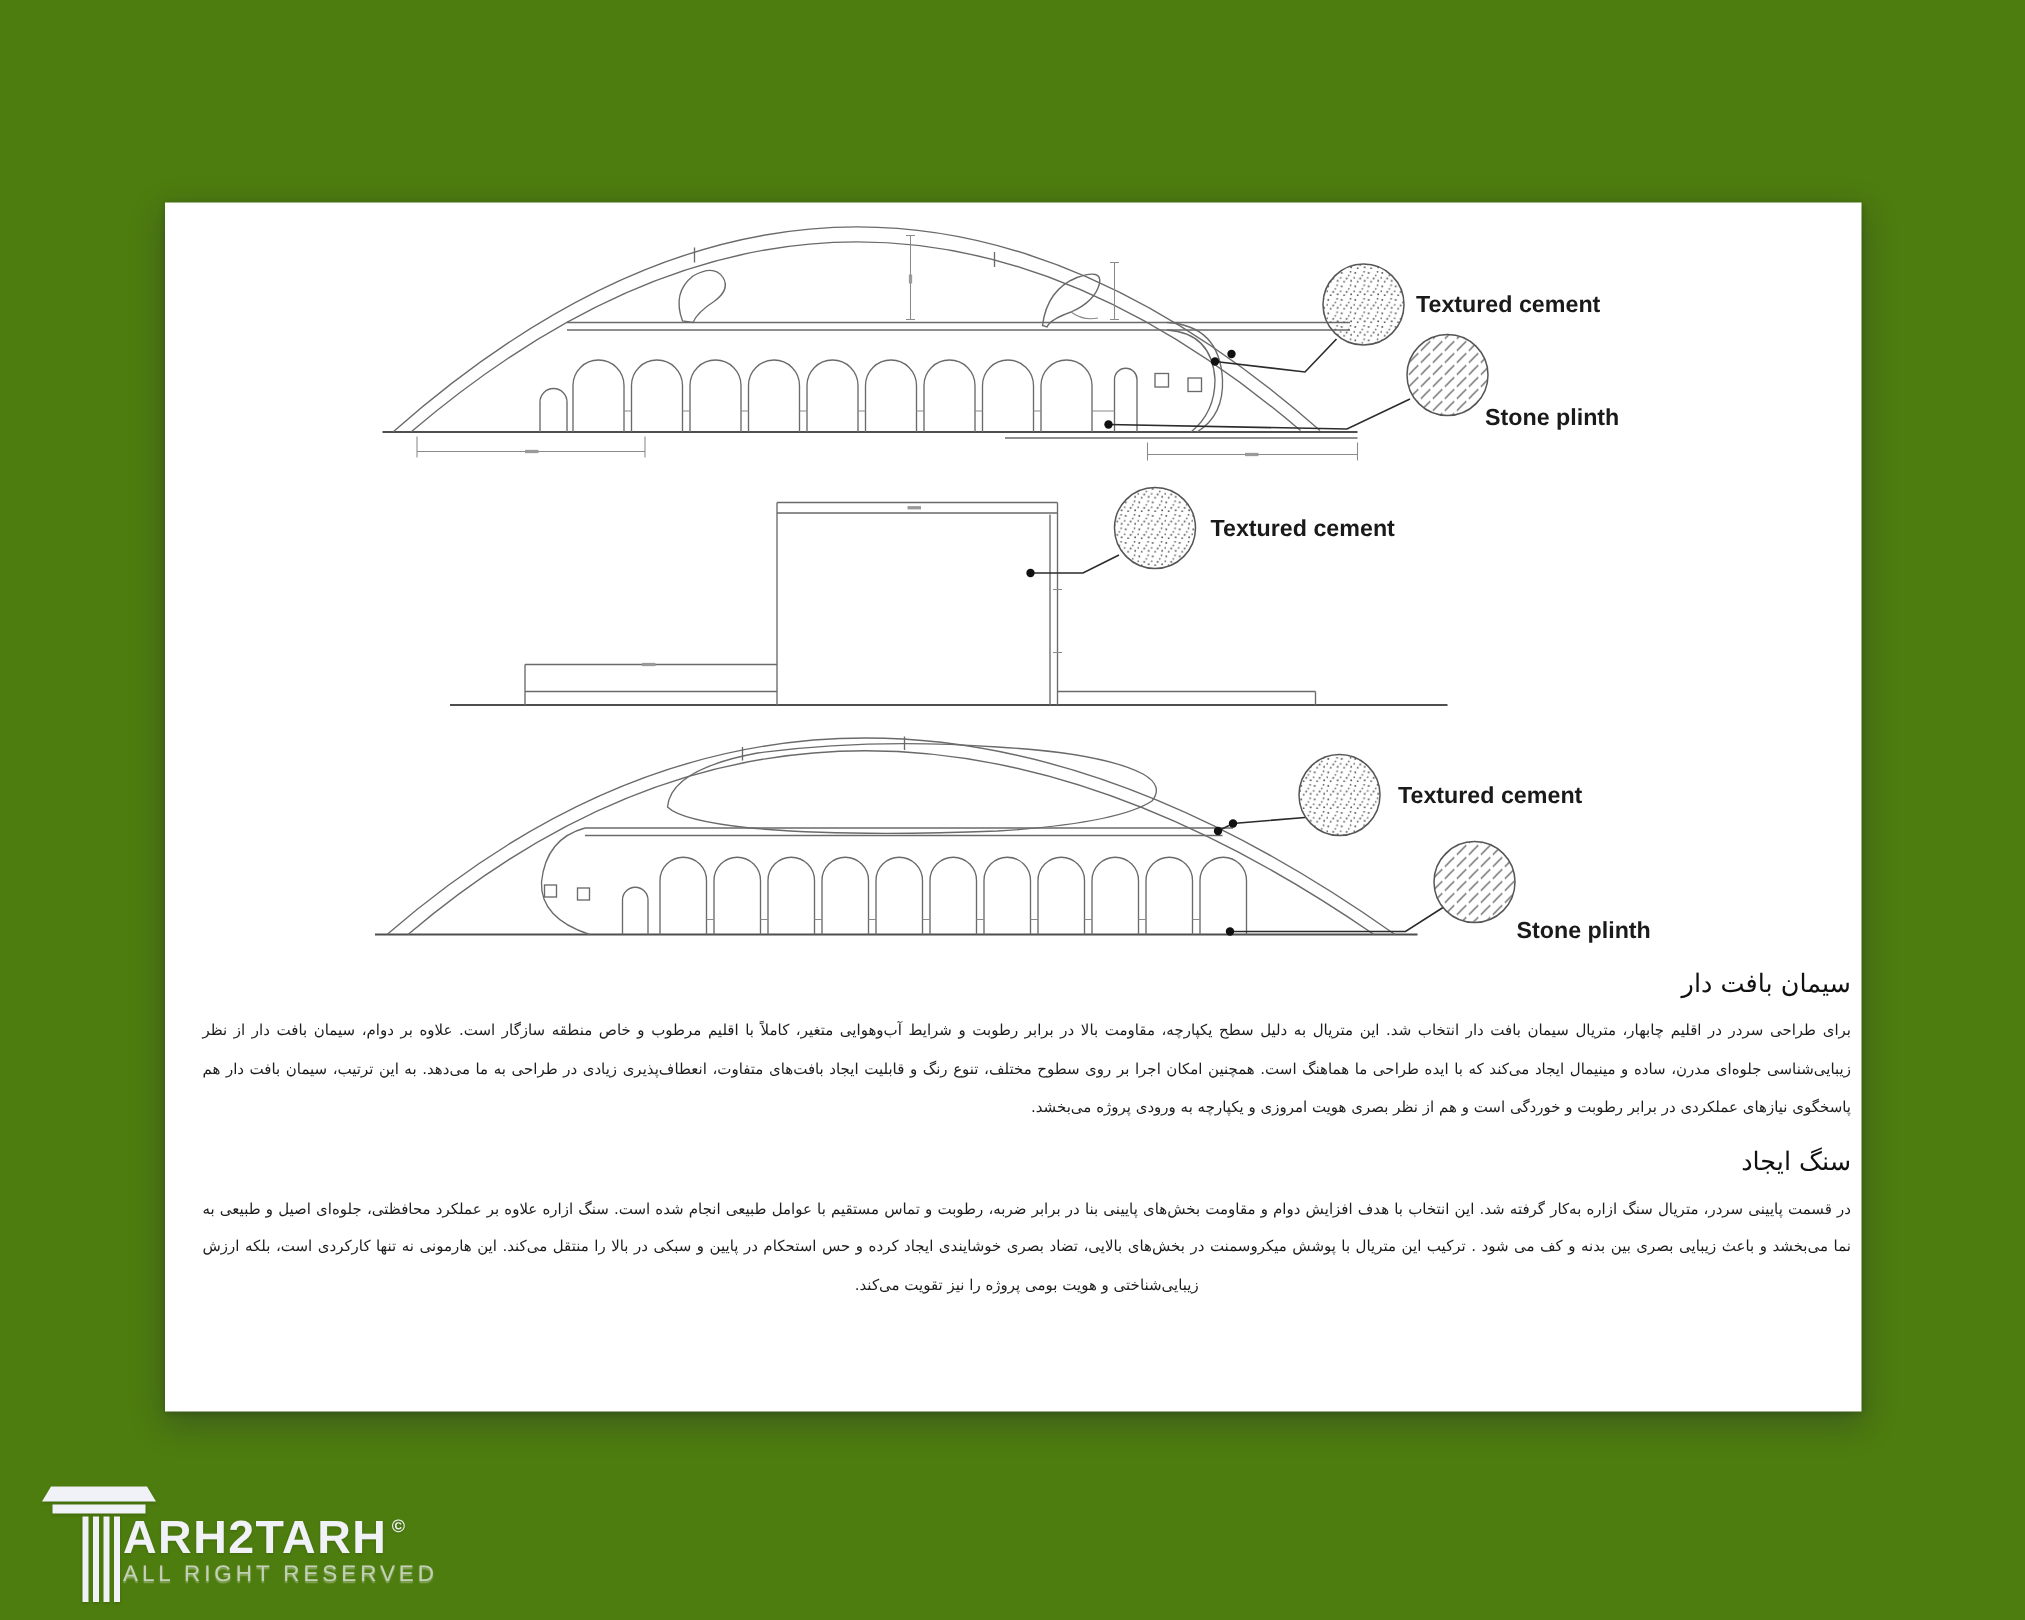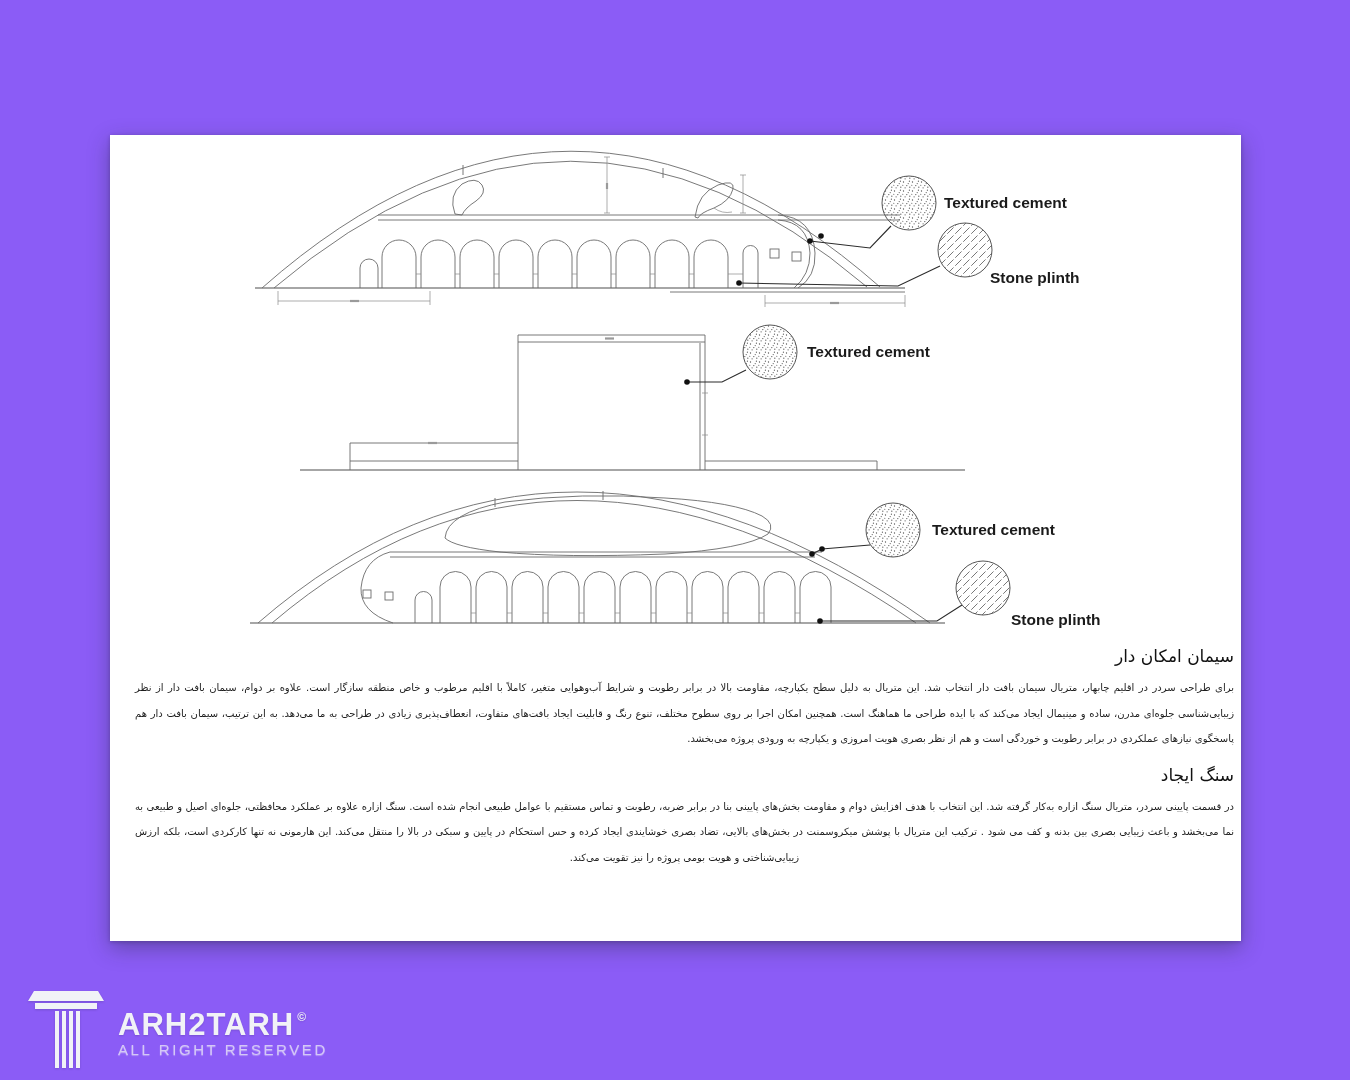--- a/index.html
+++ b/index.html
@@ -1,35 +1,35 @@
 <!DOCTYPE html>
 <html lang="fa"><head>
 <meta charset="utf-8">
 <style>
   html,body{margin:0;padding:0;width:1350px;height:1080px;overflow:hidden;
     background:#d3d6dc;font-family:"Liberation Sans",sans-serif;}
-  .stage{position:relative;width:1350px;height:1080px;background:#8b5cf6;}
+  .stage{position:relative;width:1350px;height:1080px;background:#4d7c0f;}
   .paper{position:absolute;left:110px;top:135px;width:1131px;height:806px;background:#ffffff;
     box-shadow:0 7px 20px rgba(35,40,55,.38),0 1px 4px rgba(0,0,0,.22);}
   .dwg{position:absolute;left:0;top:0;width:1131px;height:806px;}
   .dwg path,.dwg line,.dwg rect{fill:none;stroke:#6a6a6a;stroke-width:.9;}
   .dwg .thick{stroke:#4e4e4e;stroke-width:1.2;}
   .dwg .dim{stroke:#8a8a8a;stroke-width:.7;}
   .dwg .dimtxt{stroke:#9a9a9a;stroke-width:2.2;}
   .dwg .leader{stroke:#2b2b2b;stroke-width:1.1;}
   .dwg .dot{fill:#111;stroke:none;}
   .dwg .swatch{stroke:#555;stroke-width:1;}
   .dwg text{fill:#1a1a1a;font:600 15.5px "Liberation Sans",sans-serif;stroke:none;}
   .article{position:absolute;left:25px;right:7px;top:508px;direction:rtl;
     font-family:"DejaVu Sans",sans-serif;color:#1d1d1d;}
   .article h2{margin:0 0 6px 0;font-size:17px;font-weight:500;color:#111;line-height:26px;}
   .article p{margin:0 0 10px 0;font-size:10px;line-height:25.5px;text-align:justify;}
   .article p.center-last{text-align-last:center;}
   .logo{position:absolute;left:26px;top:986px;display:flex;align-items:flex-start;
-    color:#f1f2f7;user-select:none;gap:36px;}
+    color:#f1f2f7;user-select:none;}
   .logo-col{width:80px;height:84px;flex:0 0 auto;filter:drop-shadow(0 1px 1px rgba(0,0,0,.15));}
   .logo-col *{fill:#f1f2f7;}
   .logo-text{margin-left:-24px;padding-top:16px;}
   .logo-brand{font-size:31px;font-weight:bold;letter-spacing:1px;line-height:30px;
     text-shadow:0 1px 2px rgba(0,0,0,.14);}
   .logo-copy{font-size:12px;vertical-align:14px;margin-left:3px;font-weight:bold;}
   .logo-tagline{font-size:15px;letter-spacing:2.6px;opacity:.72;margin-top:1px;
     text-shadow:0 1px 1px rgba(255,255,255,.5);}
 </style>
 </head>
@@ -168,21 +168,21 @@
         <g>
           <path class="leader" d="M710 486 L827 486 L852 470"></path>
           <circle class="dot" cx="710" cy="486" r="2.8"></circle>
           <circle class="swatch" cx="873" cy="453" r="27" fill="url(#hatch)"></circle>
           <text x="901" y="490">Stone plinth</text>
         </g>
       </g>
     </svg>
 
     <div class="article" dir="rtl">
-      <h2>سیمان امکان دار</h2>
+      <h2>سیمان بافت دار</h2>
       <p>برای طراحی سردر در اقلیم چابهار، متریال سیمان بافت دار انتخاب شد. این متریال به دلیل سطح یکپارچه، مقاومت بالا در برابر رطوبت و شرایط آب‌وهوایی متغیر، کاملاً با اقلیم مرطوب و خاص منطقه سازگار است. علاوه بر دوام، سیمان بافت دار از نظر زیبایی‌شناسی جلوه‌ای مدرن، ساده و مینیمال ایجاد می‌کند که با ایده طراحی ما هماهنگ است. همچنین امکان اجرا بر روی سطوح مختلف، تنوع رنگ و قابلیت ایجاد بافت‌های متفاوت، انعطاف‌پذیری زیادی در طراحی به ما می‌دهد. به این ترتیب، سیمان بافت دار هم پاسخگوی نیازهای عملکردی در برابر رطوبت و خوردگی است و هم از نظر بصری هویت امروزی و یکپارچه به ورودی پروژه می‌بخشد.</p>
       <h2>سنگ ایجاد</h2>
       <p class="center-last">در قسمت پایینی سردر، متریال سنگ ازاره به‌کار گرفته شد. این انتخاب با هدف افزایش دوام و مقاومت بخش‌های پایینی بنا در برابر ضربه، رطوبت و تماس مستقیم با عوامل طبیعی انجام شده است. سنگ ازاره علاوه بر عملکرد محافظتی، جلوه‌ای اصیل و طبیعی به نما می‌بخشد و باعث زیبایی بصری بین بدنه و کف می شود . ترکیب این متریال با پوشش میکروسمنت در بخش‌های بالایی، تضاد بصری خوشایندی ایجاد کرده و حس استحکام در پایین و سبکی در بالا را منتقل می‌کند. این هارمونی نه تنها کارکردی است، بلکه ارزش زیبایی‌شناختی و هویت بومی پروژه را نیز تقویت می‌کند.</p>
     </div>
   </div>
 
   <div class="logo">
     <svg class="logo-col" viewBox="0 0 80 84">
       <path d="M2 15 L8 5 H72 L78 15 Z"></path>
       <rect x="9" y="17" width="62" height="6"></rect>

